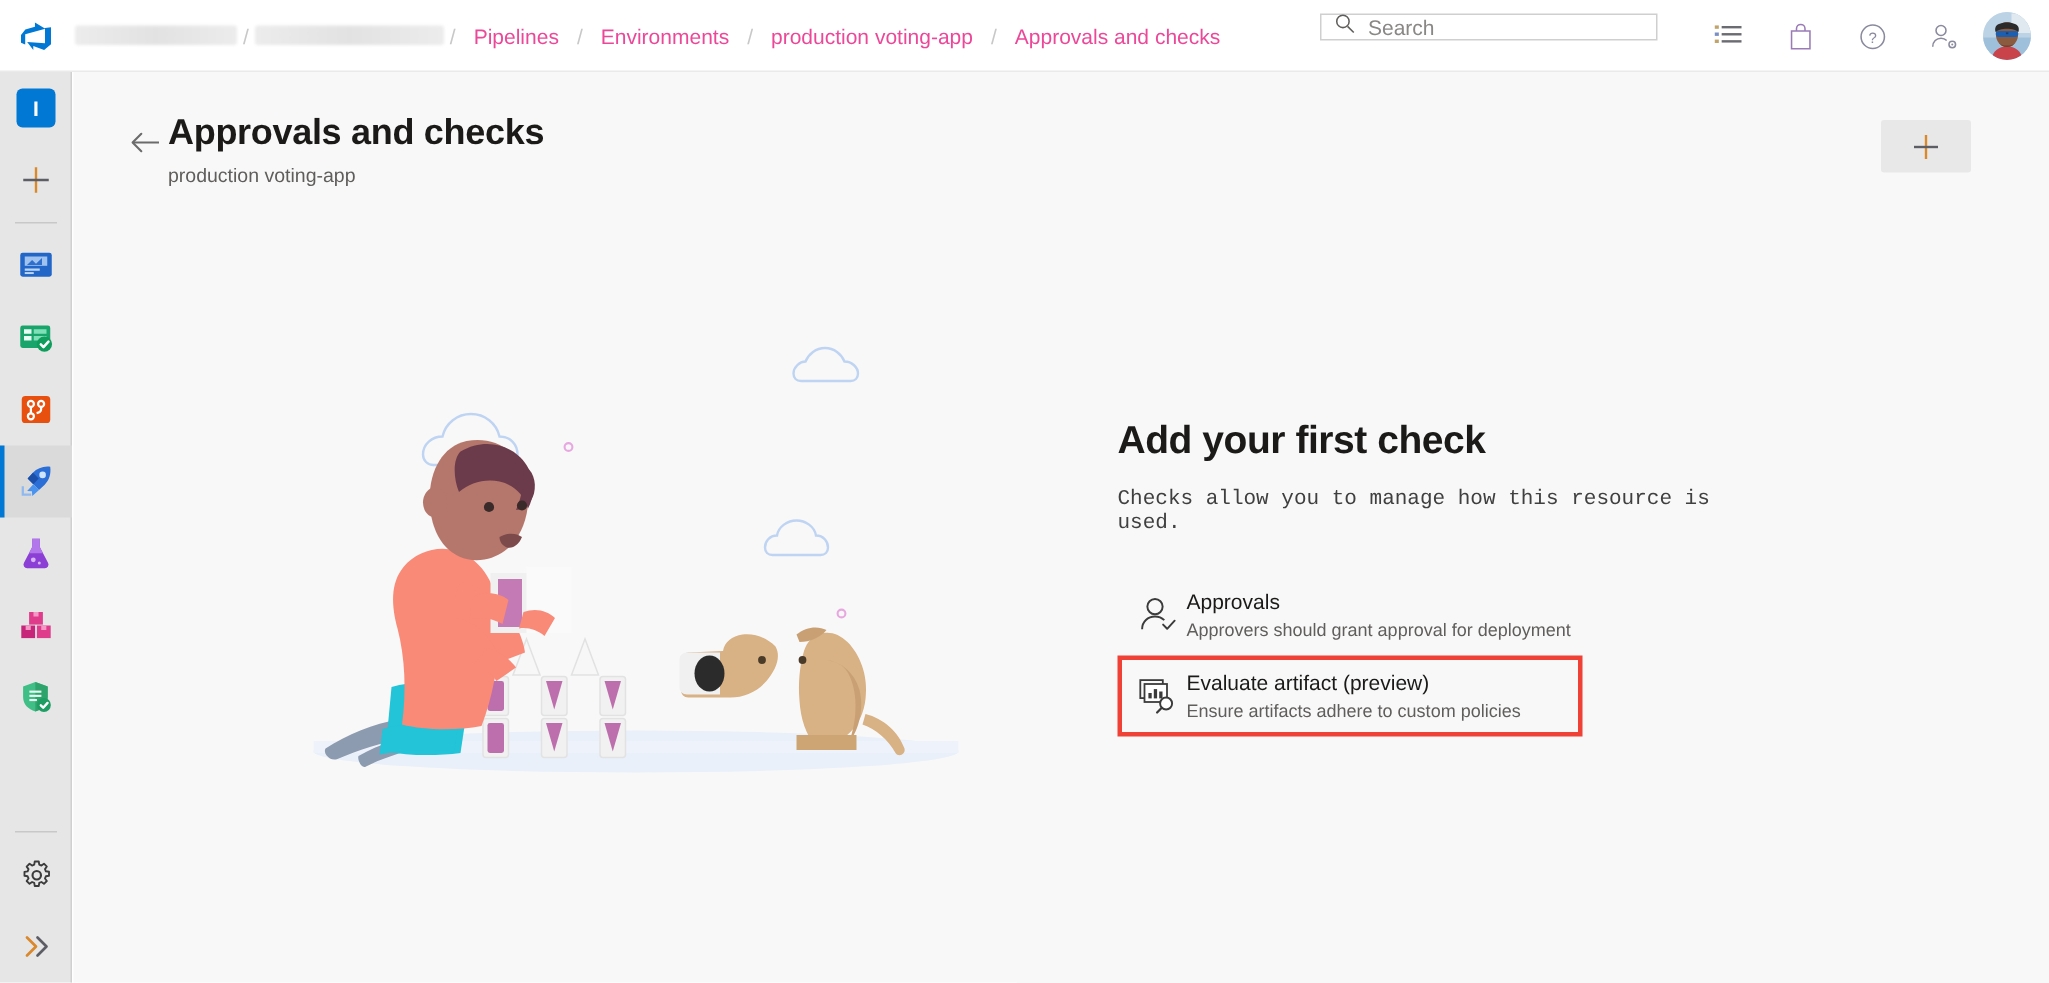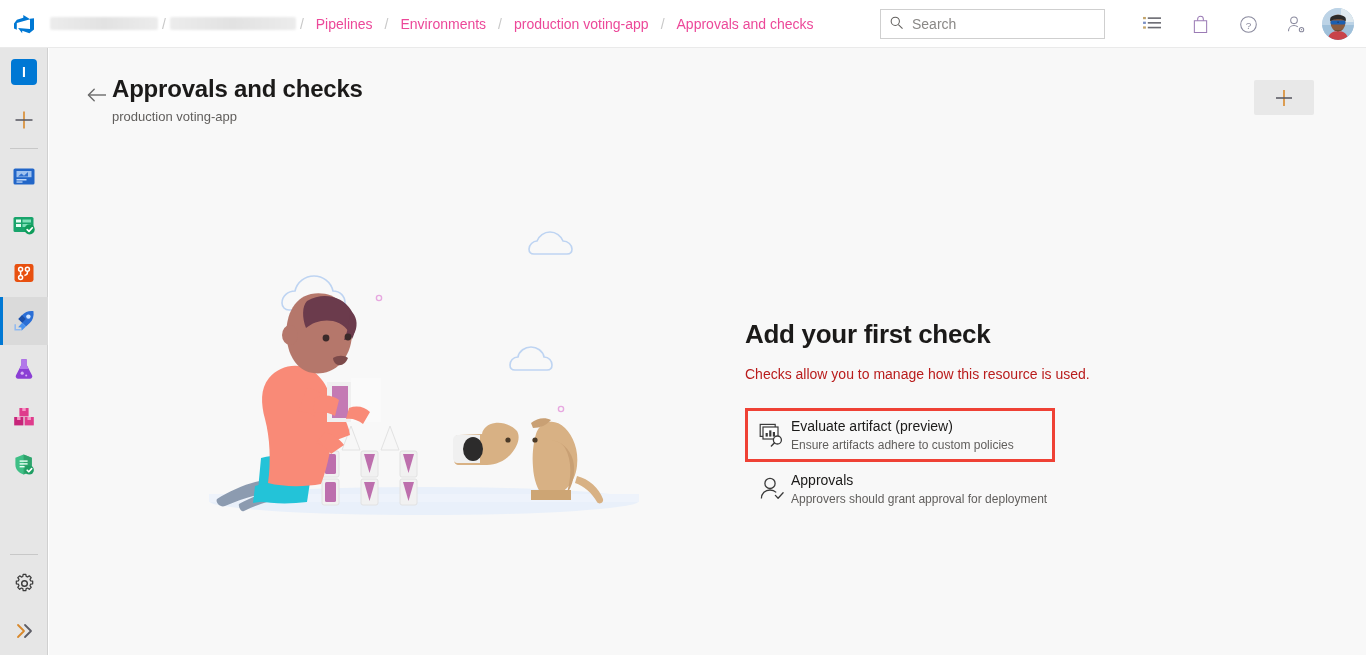--- a/index.html
+++ b/index.html
@@ -41,21 +41,21 @@
     margin: 0 2px;
     background: linear-gradient(90deg,#ececec,#e2e2e2,#ececec);
     filter: blur(1.2px);
   }
   .crumb-r1 { width: 108px; }
   .crumb-r2 { width: 126px; }
   .sep { color: #c8c8c8; font-size: 14px; padding: 0 2px; }
 
   .search-box {
     position: absolute; left: 880px; top: 9px;
-    width: 225px; height: 30px;
+    width: 225px; height: 18px;
     border: 1px solid #cfcfcf;
     background: #fff;
     display: flex; align-items: center;
     padding-left: 8px;
   }
   .search-box .ph {
     font-size: 14px; color: #8a8886; margin-left: 8px;
   }
 
   .topicons {
@@ -139,24 +139,23 @@
     position: absolute; left: 0; top: 110px;
     width: 1317px; height: 420px;
   }
   .illus { position: absolute; left: 150px; top: 60px; }
   .zero-text {
     position: absolute; left: 696px; top: 120px; width: 420px;
   }
   .zero-title {
     font-size: 26px; font-weight: bold; color: #1b1a19;
     letter-spacing: -0.3px;
-    margin-top: 41px;
   }
   .zero-desc {
-    font-size: 14px; color: #b91c1c; margin-top: 16px;
+    font-size: 14px; color: #404040; margin-top: 16px; font-family: Liberation Mono, monospace;
   }
   .check-list { margin-top: 26px; }
   .check-item {
     display: flex; align-items: center;
     padding: 9px 12px 9px 8px;
     cursor: pointer;
     position: relative;
   }
   .check-item.highlight {
     border: 3px solid #ef4135;
@@ -476,48 +475,48 @@
         </g>
       </svg>
     </div>
 
     <div class="zero-text">
       <div class="zero-title">Add your first check</div>
       <div class="zero-desc">Checks allow you to manage how this resource is used.</div>
 
       <div class="check-list">
 
+        <div class="check-item">
+          <div class="check-icon">
+            <svg width="28" height="28" viewBox="0 0 28 28">
+              <circle cx="12" cy="8.4" r="5.1" fill="none" stroke="#3b3b3b" stroke-width="1.3"></circle>
+              <path d="M3.4 23.5c0-5.1 3.9-8.5 8.6-8.5 2.4 0 4.6.9 6.2 2.4" fill="none" stroke="#3b3b3b" stroke-width="1.3"></path>
+              <path d="M17.4 20.4l2.7 2.8 5-5.4" fill="none" stroke="#3b3b3b" stroke-width="1.3" stroke-linecap="round" stroke-linejoin="round"></path>
+            </svg>
+          </div>
+          <div>
+            <div class="check-label">Approvals</div>
+            <div class="check-desc">Approvers should grant approval for deployment</div>
+          </div>
+        </div>
+
         <div class="check-item highlight">
           <div class="check-icon">
             <svg width="28" height="28" viewBox="0 0 28 28">
               <rect x="2.2" y="3.4" width="15" height="12" fill="none" stroke="#3b3b3b" stroke-width="1.2"></rect>
               <rect x="5" y="6" width="15" height="12" fill="#ffffff" stroke="#3b3b3b" stroke-width="1.2"></rect>
               <rect x="7.6" y="12" width="2.2" height="3.6" fill="#3b3b3b"></rect>
               <rect x="11.2" y="9.4" width="2.2" height="6.2" fill="#3b3b3b"></rect>
               <rect x="14.8" y="11" width="2.2" height="4.6" fill="#3b3b3b"></rect>
               <circle cx="19.4" cy="19" r="4" fill="#ffffff" stroke="#3b3b3b" stroke-width="1.3"></circle>
               <line x1="16.5" y1="21.8" x2="13.4" y2="25" stroke="#3b3b3b" stroke-width="1.5" stroke-linecap="round"></line>
             </svg>
           </div>
           <div>
             <div class="check-label">Evaluate artifact (preview)</div>
             <div class="check-desc">Ensure artifacts adhere to custom policies</div>
           </div>
         </div>
 
-        <div class="check-item">
-          <div class="check-icon">
-            <svg width="28" height="28" viewBox="0 0 28 28">
-              <circle cx="12" cy="8.4" r="5.1" fill="none" stroke="#3b3b3b" stroke-width="1.3"></circle>
-              <path d="M3.4 23.5c0-5.1 3.9-8.5 8.6-8.5 2.4 0 4.6.9 6.2 2.4" fill="none" stroke="#3b3b3b" stroke-width="1.3"></path>
-              <path d="M17.4 20.4l2.7 2.8 5-5.4" fill="none" stroke="#3b3b3b" stroke-width="1.3" stroke-linecap="round" stroke-linejoin="round"></path>
-            </svg>
-          </div>
-          <div>
-            <div class="check-label">Approvals</div>
-            <div class="check-desc">Approvers should grant approval for deployment</div>
-          </div>
-        </div>
-
       </div>
     </div>
   </div>
 </div>
 
 </body></html>

